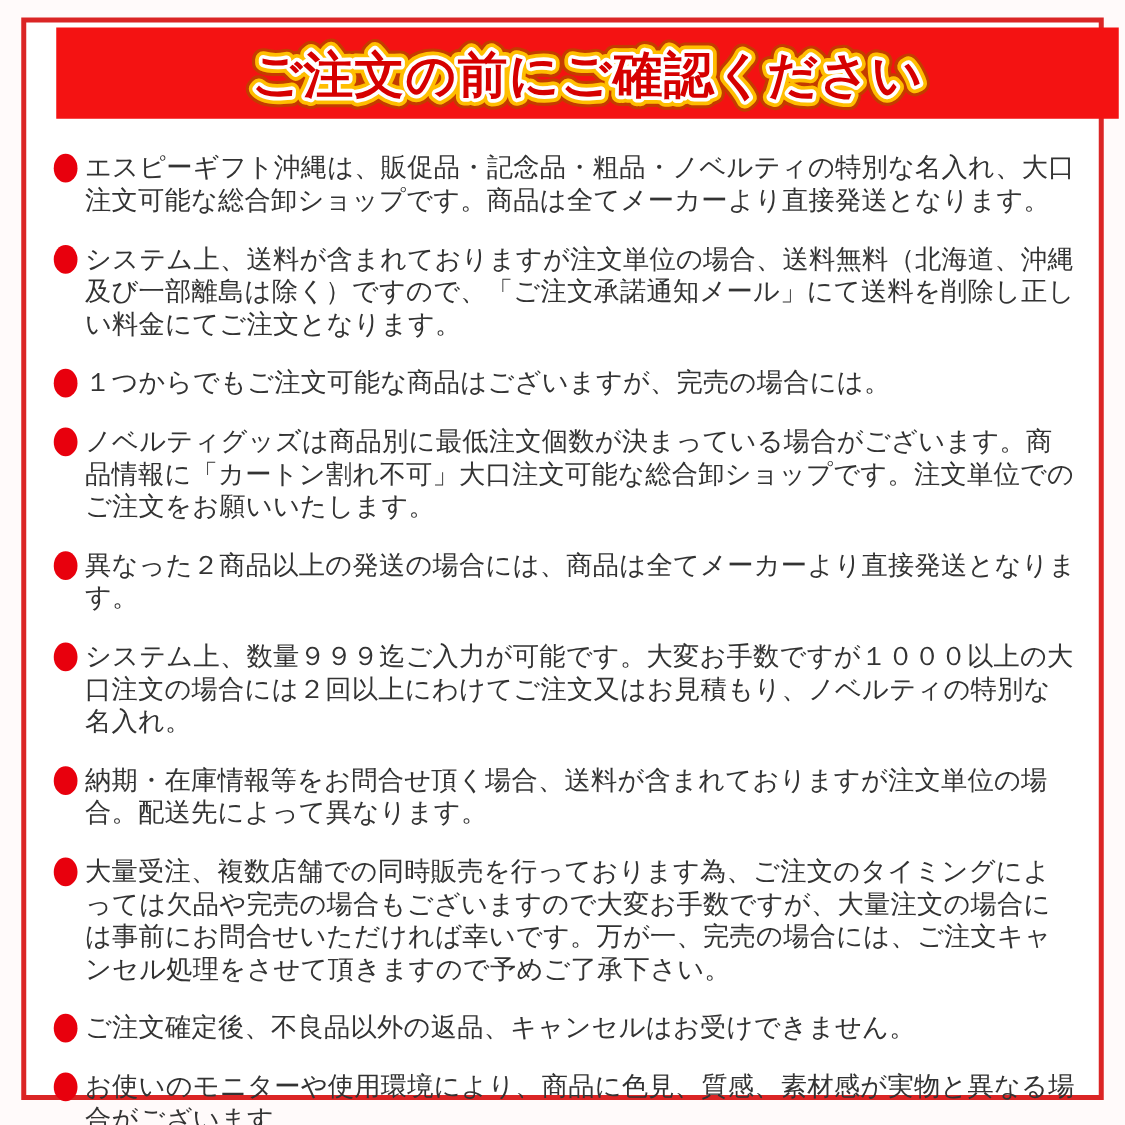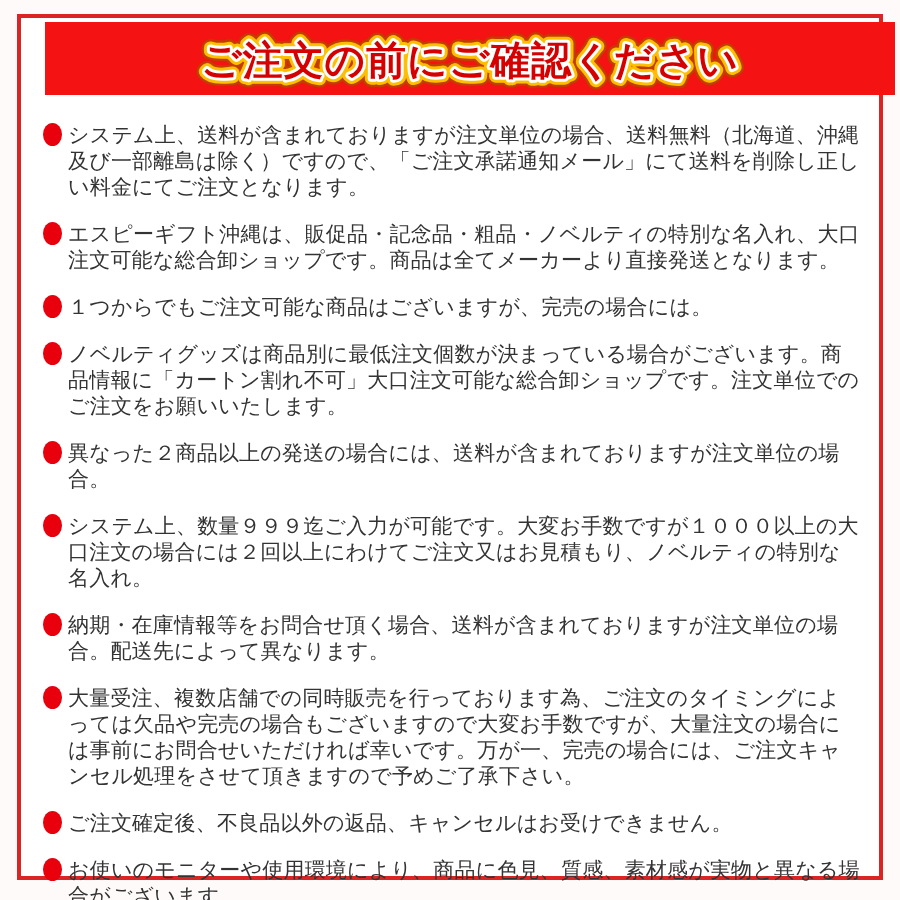--- a/index.html
+++ b/index.html
@@ -66,41 +66,41 @@
       <text x="427" y="52" text-anchor="middle" fill="none" stroke="#ffbe00" stroke-width="12" stroke-linejoin="round">ご注文の前にご確認ください</text>
       <text x="427" y="52" text-anchor="middle" fill="none" stroke="#ffffff" stroke-width="6" stroke-linejoin="round">ご注文の前にご確認ください</text>
       <text x="427" y="52" text-anchor="middle" fill="#d60000">ご注文の前にご確認ください</text>
     </svg>
   </div>
 
   <div class="content">
 
     <div class="notice">
       <span class="bullet"></span>
-      <span class="notice-text">システム上、送料が含まれておりますが注文単位の場合、送料無料（北海道、沖縄及び一部離島は除く）ですので、「ご注文承諾通知メール」にて送料を削除し正しい料金にてご注文となります。</span>
+      <span class="notice-text">エスピーギフト沖縄は、販促品・記念品・粗品・ノベルティの特別な名入れ、大口注文可能な総合卸ショップです。商品は全てメーカーより直接発送となります。</span>
     </div>
 
     <div class="notice">
       <span class="bullet"></span>
-      <span class="notice-text">エスピーギフト沖縄は、販促品・記念品・粗品・ノベルティの特別な名入れ、大口注文可能な総合卸ショップです。商品は全てメーカーより直接発送となります。</span>
+      <span class="notice-text">システム上、送料が含まれておりますが注文単位の場合、送料無料（北海道、沖縄及び一部離島は除く）ですので、「ご注文承諾通知メール」にて送料を削除し正しい料金にてご注文となります。</span>
     </div>
 
     <div class="notice">
       <span class="bullet"></span>
       <span class="notice-text">１つからでもご注文可能な商品はございますが、完売の場合には。</span>
     </div>
 
     <div class="notice">
       <span class="bullet"></span>
       <span class="notice-text">ノベルティグッズは商品別に最低注文個数が決まっている場合がございます。商品情報に「カートン割れ不可」大口注文可能な総合卸ショップです。注文単位でのご注文をお願いいたします。</span>
     </div>
 
     <div class="notice">
       <span class="bullet"></span>
-      <span class="notice-text">異なった２商品以上の発送の場合には、送料が含まれておりますが注文単位の場合。</span>
+      <span class="notice-text">異なった２商品以上の発送の場合には、商品は全てメーカーより直接発送となります。</span>
     </div>
 
     <div class="notice">
       <span class="bullet"></span>
       <span class="notice-text">システム上、数量９９９迄ご入力が可能です。大変お手数ですが１０００以上の大口注文の場合には２回以上にわけてご注文又はお見積もり、ノベルティの特別な名入れ。</span>
     </div>
 
     <div class="notice">
       <span class="bullet"></span>
       <span class="notice-text">納期・在庫情報等をお問合せ頂く場合、送料が含まれておりますが注文単位の場合。配送先によって異なります。</span>

